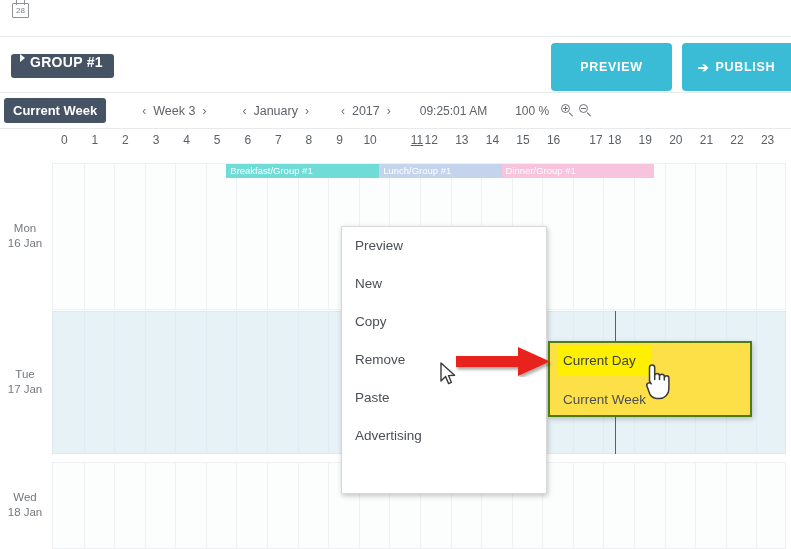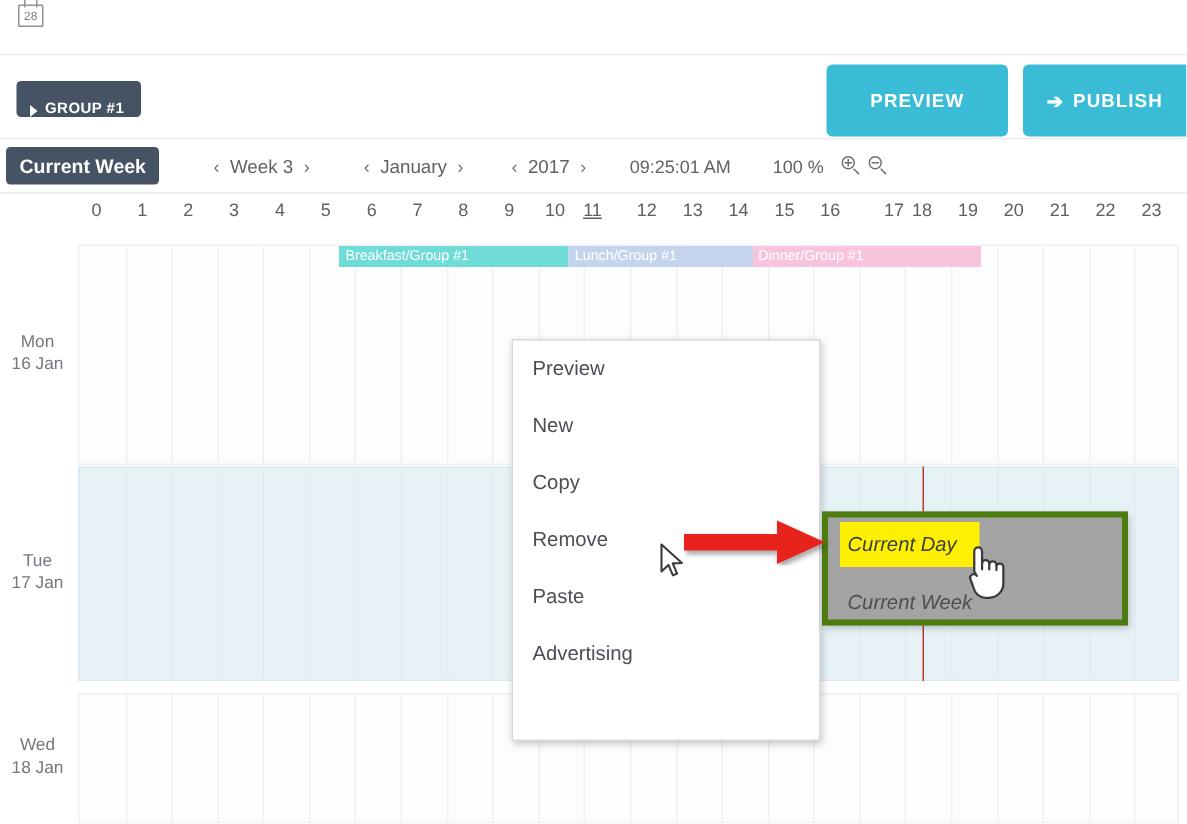--- a/index.html
+++ b/index.html
@@ -60,22 +60,22 @@
     border-bottom: 1px solid #e7e9ec;
     box-sizing: border-box;
     background: #fff;
   }
   .group-btn {
     position: absolute; left: 11px; top: 54px - 37px;
     top: 17px;
     height: 24px; padding: 0 11px 0 9px;
     background: #465365; color: #fff;
     border-radius: 3px;
-    display: flex; align-items: flex-end;
-    font-size: 10px; font-weight: bold;
+    display: flex; align-items: flex-start;
+    font-size: 14px; font-weight: bold;
     letter-spacing: 0.3px;
     cursor: pointer;
   }
   .group-btn .caret {
     width: 0; height: 0;
     border-left: 5px solid #fff;
     border-top: 4px solid transparent;
     border-bottom: 4px solid transparent;
     margin-right: 5px;
   }
@@ -228,26 +228,25 @@
     position: absolute; right: 12px; top: 15px;
     width: 0; height: 0;
     border-left: 5px solid #a9adb1;
     border-top: 4px solid transparent;
     border-bottom: 4px solid transparent;
   }
 
   .submenu {
     position: absolute; left: 548px; top: 341px;
     width: 204px; height: 76px;
-    background: #a3a3a3;
-    border: 4px solid #4d7c0f;
+    background: #fde047;
+    border: 2px solid #4d7c0f;
     box-shadow: 1px 2px 5px rgba(0,0,0,0.22);
     box-sizing: border-box;
     z-index: 50;
-    font-style: italic;
   }
   .subitem {
     height: 38px; line-height: 38px;
     padding-left: 13px;
     font-size: 13.5px; color: #4a4f55;
     cursor: pointer; box-sizing: border-box;
   }
   .subitem.highlight {
     background: #ffef00; color: #3a3f45;
     display: inline-block; width: 93px;
@@ -334,21 +333,21 @@
       <span class="hour-label" style="left: 82.87px;">1</span>
       <span class="hour-label" style="left: 113.45px;">2</span>
       <span class="hour-label" style="left: 144.03px;">3</span>
       <span class="hour-label" style="left: 174.61px;">4</span>
       <span class="hour-label" style="left: 205.19px;">5</span>
       <span class="hour-label" style="left: 235.77px;">6</span>
       <span class="hour-label" style="left: 266.35px;">7</span>
       <span class="hour-label" style="left: 296.93px;">8</span>
       <span class="hour-label" style="left: 327.51px;">9</span>
       <span class="hour-label" style="left: 358.09px;">10</span>
-      <span class="hour-label" style="left: 383px; text-decoration: underline;">11</span>
+      <span class="hour-label" style="left: 405px; text-decoration: underline;">11</span>
       <span class="hour-label" style="left: 419.25px;">12</span>
       <span class="hour-label" style="left: 449.83px;">13</span>
       <span class="hour-label" style="left: 480.41px;">14</span>
       <span class="hour-label" style="left: 510.99px;">15</span>
       <span class="hour-label" style="left: 541.57px;">16</span>
       <span class="hour-label" style="left: 584px;">17</span>
       <span class="hour-label" style="left: 602.73px;">18</span>
       <span class="hour-label" style="left: 633.31px;">19</span>
       <span class="hour-label" style="left: 663.89px;">20</span>
       <span class="hour-label" style="left: 694.47px;">21</span>

